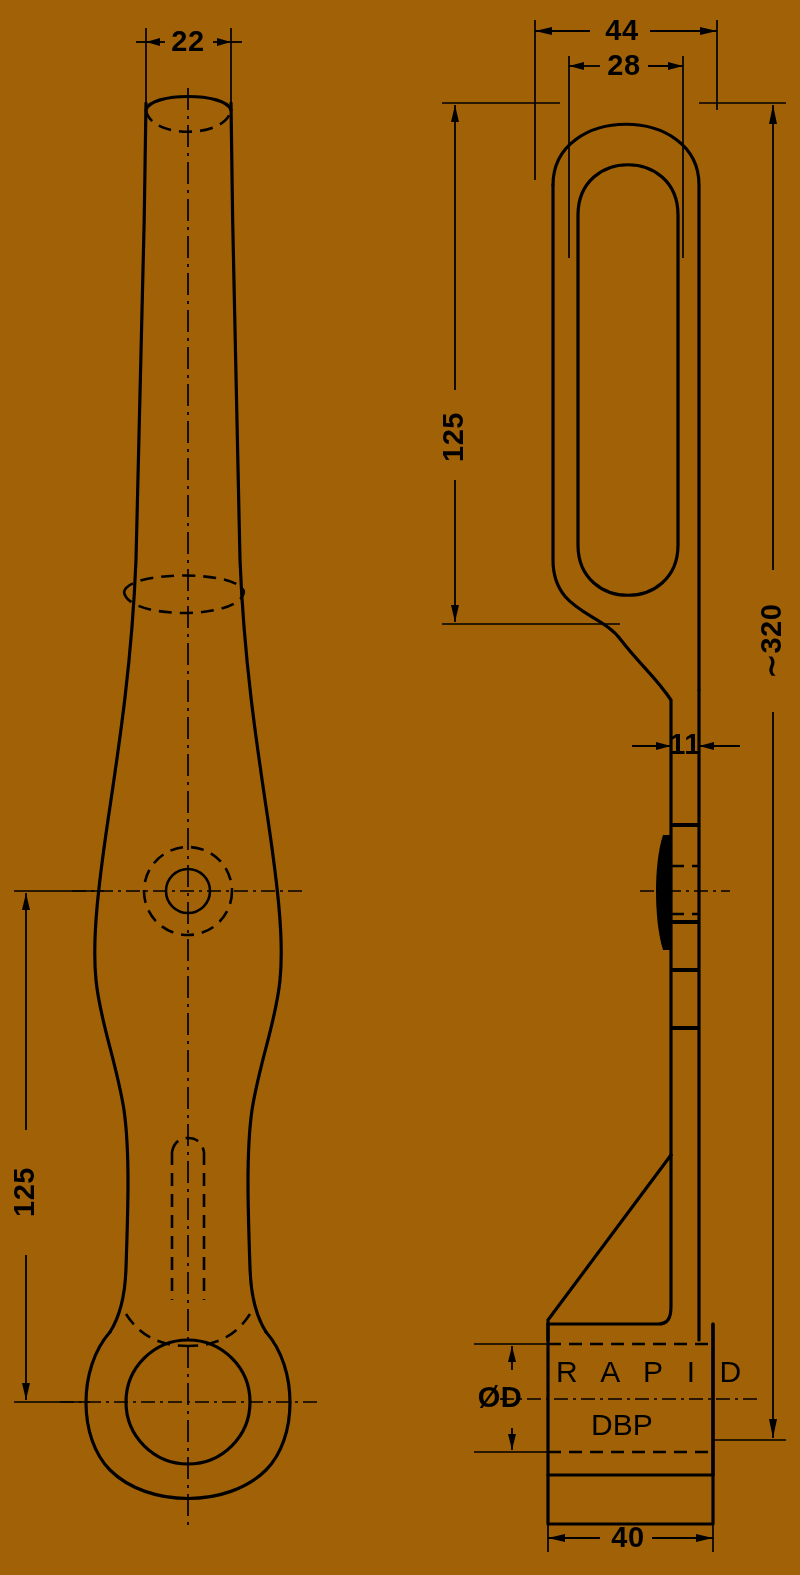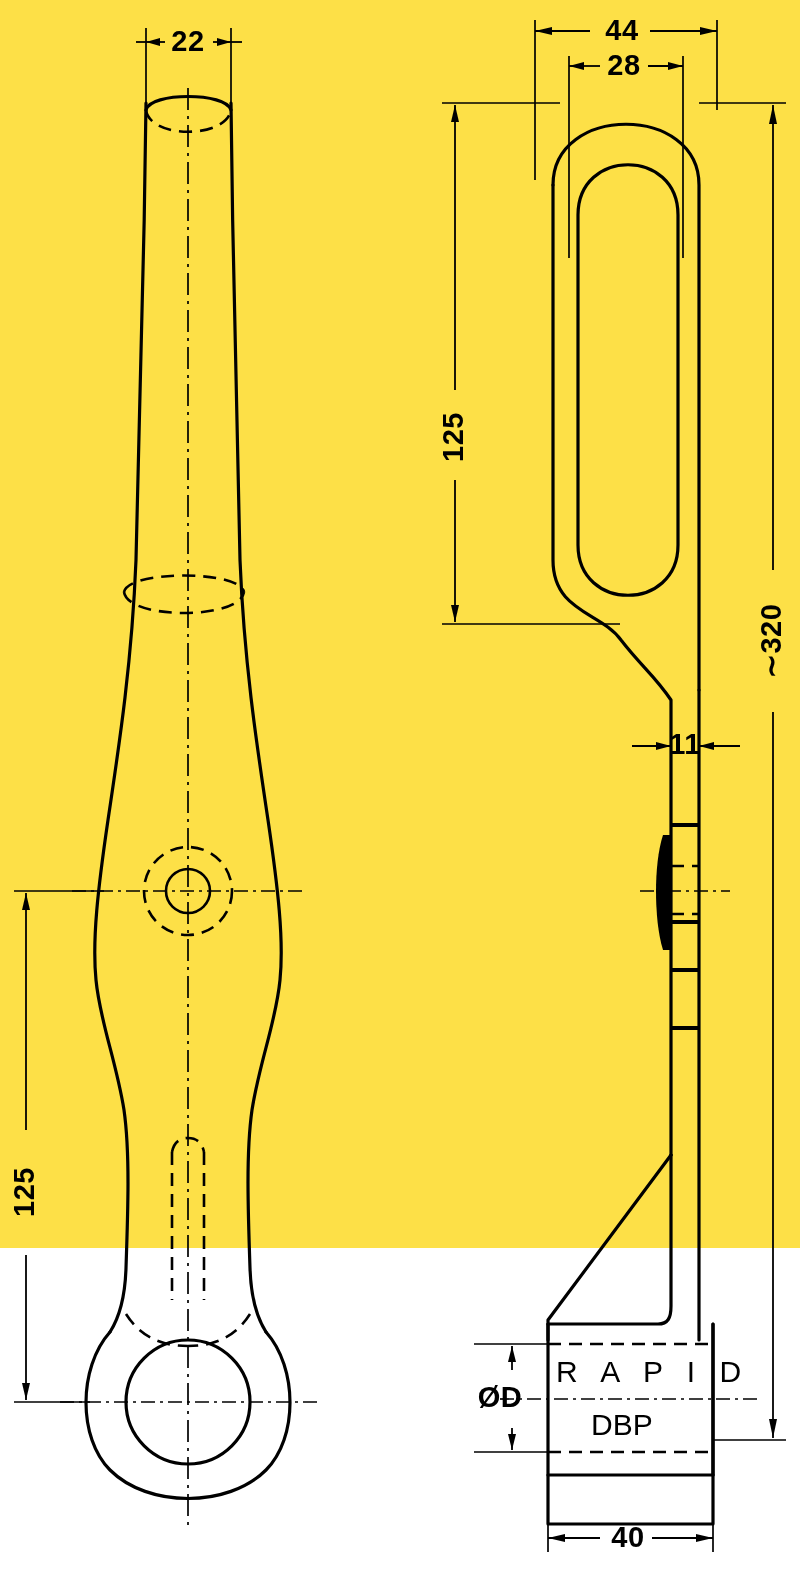--- a/index.html
+++ b/index.html
@@ -9,22 +9,22 @@
   }
   body {
     width: 800px;
     height: 1575px;
     font-family: "Liberation Sans", sans-serif;
     overflow: hidden;
   }
   #sheet {
     position: relative;
     width: 800px;
-    height: 1248px;
-    background: #fde047;
+    height: 1575px;
+    background: #a16207;
   }
   svg#drawing {
     display: block;
     width: 800px;
     height: 1575px;
   }
   .outline {
     fill: none;
     stroke: #000000;
     stroke-width: 3.2;

